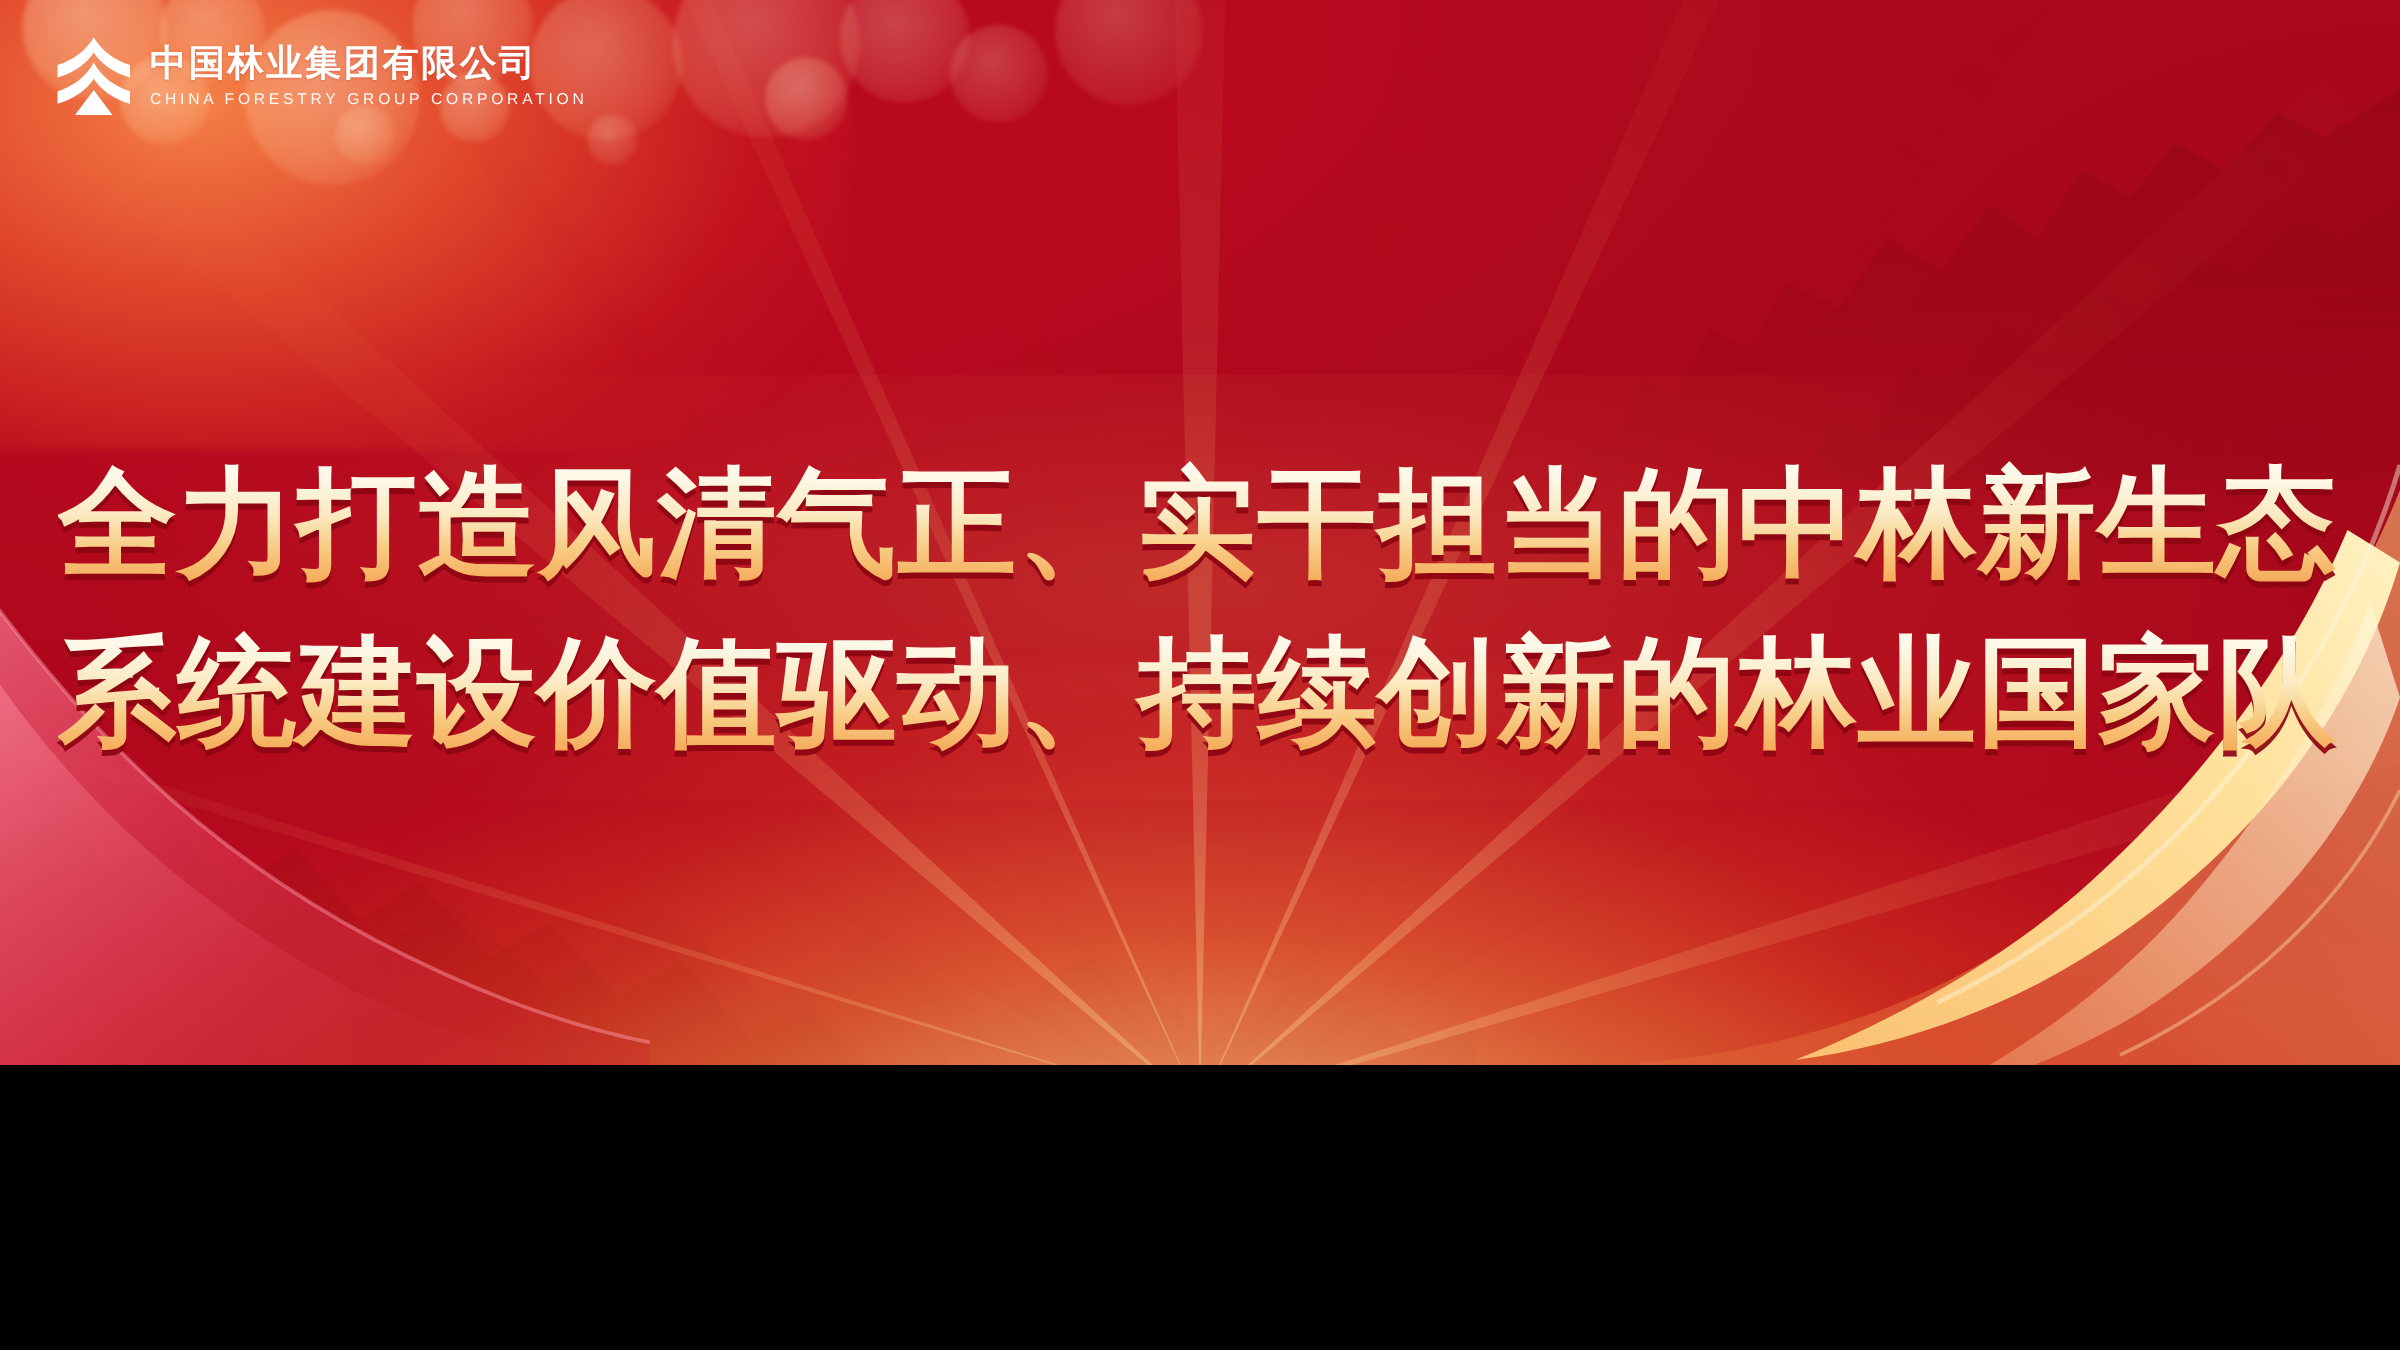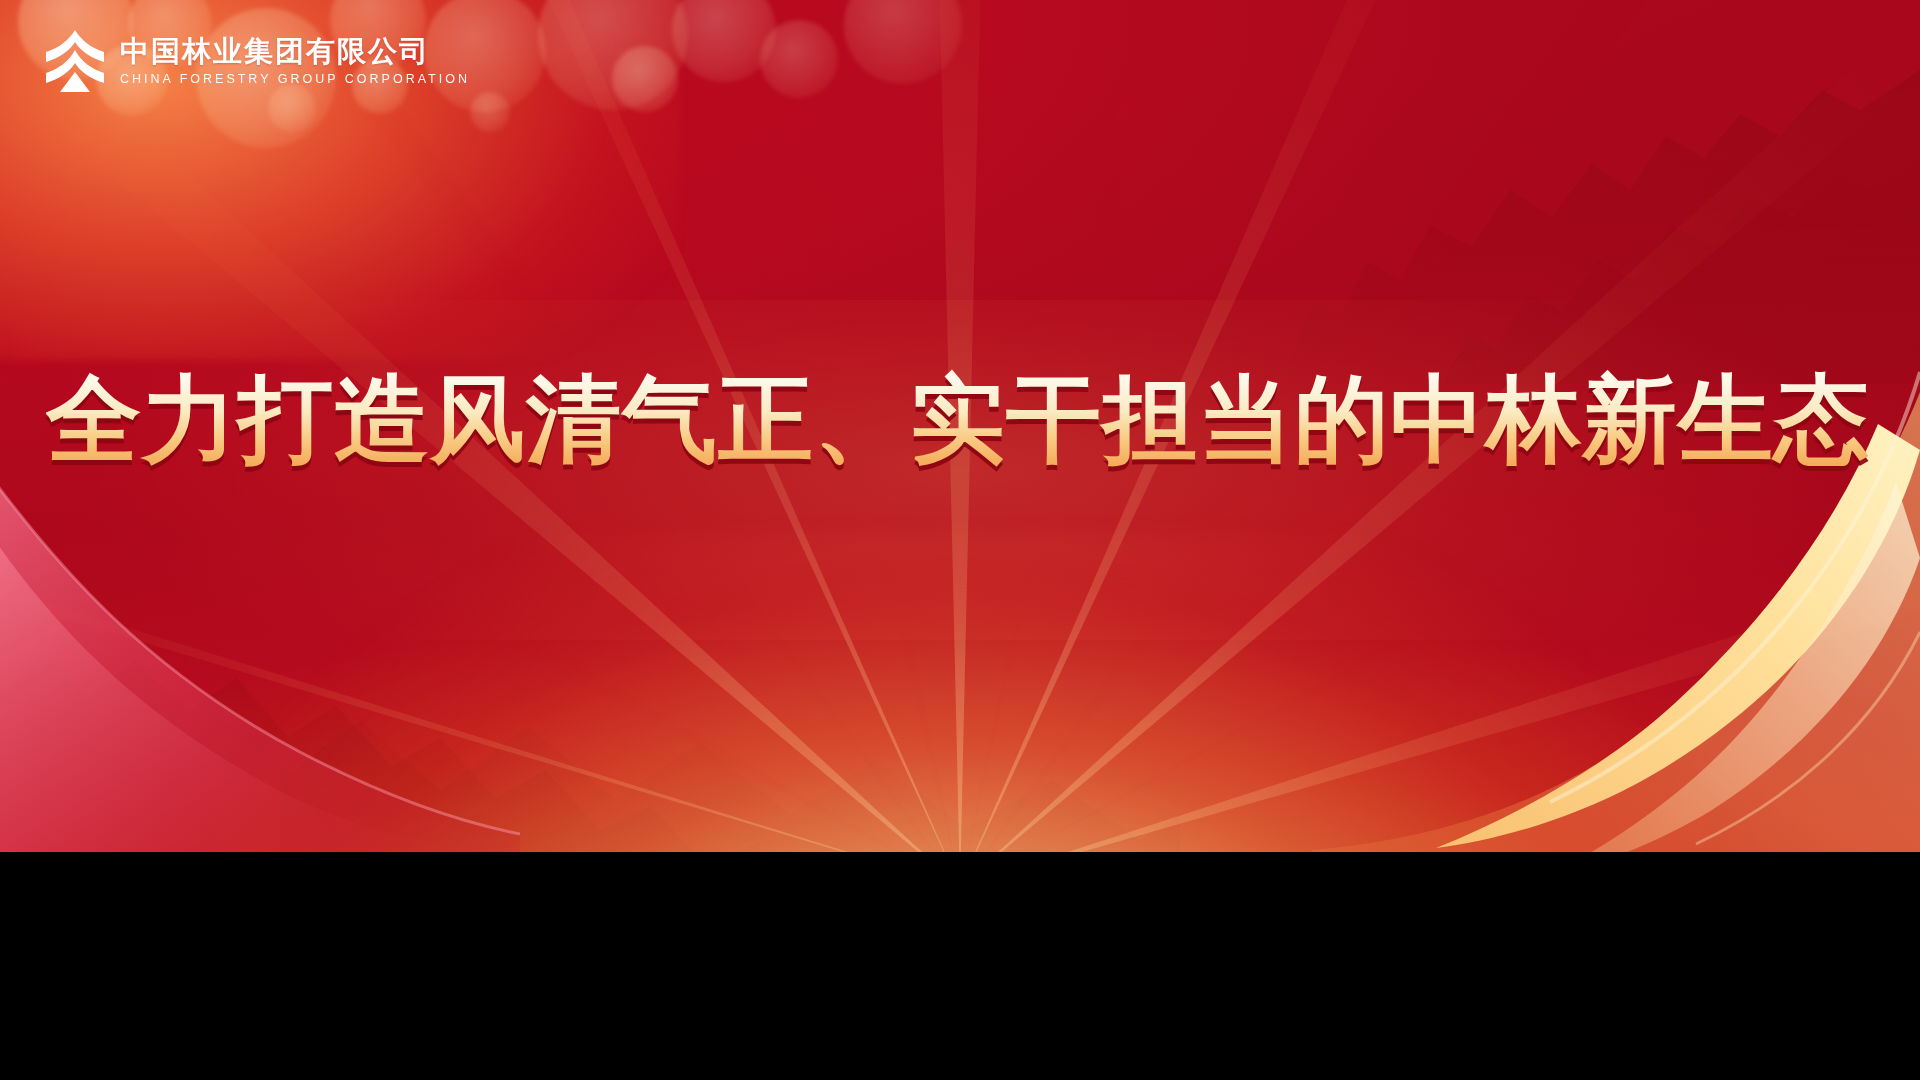--- a/index.html
+++ b/index.html
@@ -390,15 +390,19 @@
       <div class="logo-en">CHINA FORESTRY GROUP CORPORATION</div>
     </div>
   </div>
 
   <div class="head-glow"></div>
   <div id="headline">
     <div class="head-line">
       <span class="shadow-copy">全力打造风清气正、实干担当的中林新生态</span>
       <span class="fill-copy">全力打造风清气正、实干担当的中林新生态</span>
     </div>
+    <div class="head-line">
+      <span class="shadow-copy">系统建设价值驱动、持续创新的林业国家队</span>
+      <span class="fill-copy">系统建设价值驱动、持续创新的林业国家队</span>
+    </div>
   </div>
 
 </div>
 
 </body></html>

